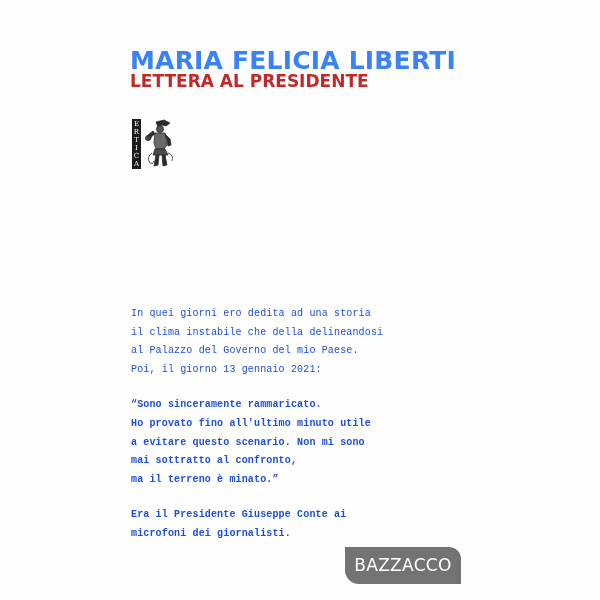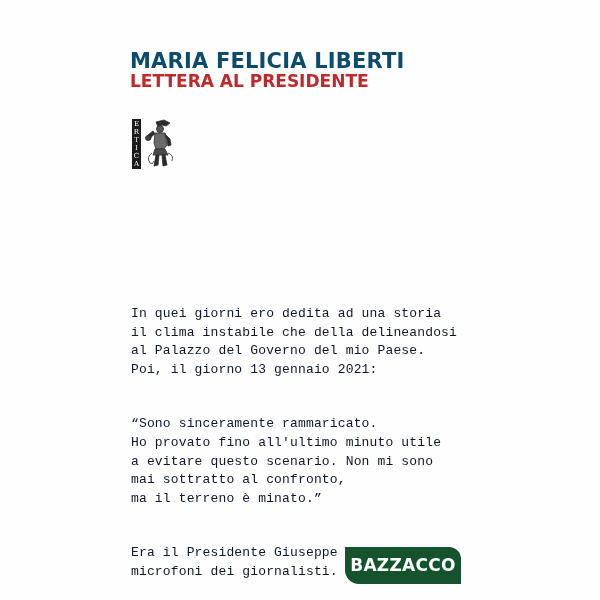--- a/index.html
+++ b/index.html
@@ -19,23 +19,23 @@
       left: 0; top: 0;
       width: 600px; height: 600px;
       background: #fefefe;
     }
     .author {
       position: absolute;
       left: 130px;
       top: 50px;
       font-family: "DejaVu Sans", sans-serif;
       font-weight: bold;
-      font-size: 21px;
+      font-size: 25px;
       line-height: 22px;
-      color: #0c4a6e;
+      color: #3b82f6;
       letter-spacing: 0.2px;
       margin: 0;
       white-space: nowrap;
     }
     .title {
       position: absolute;
       left: 130px;
       top: 72px;
       font-family: "DejaVu Sans", sans-serif;
       font-weight: bold;
@@ -74,40 +74,40 @@
       position: absolute;
       left: 12px; top: 0;
       width: 32px; height: 50px;
     }
     .text-block {
       position: absolute;
       left: 131px;
       top: 305px;
       width: 360px;
       font-family: "Liberation Mono", monospace;
-      font-size: 13px;
+      font-size: 10px;
       line-height: 18.6px;
-      color: #0f172a;
+      color: #1d4ed8;
       letter-spacing: 0.15px;
     }
     .para { margin: 0; white-space: pre; }
-    .para + .para { margin-top: 36px; }
+    .para + .para { margin-top: 17px; font-weight: bold; }
     .badge {
       position: absolute;
       left: 345px;
       top: 547px;
       width: 116px;
       height: 37px;
-      background: #14532d;
+      background: #737373;
       border-radius: 12px 12px 12px 14px;
       border-top-left-radius: 0;
       border-bottom-right-radius: 0;
       color: #ffffff;
       font-family: "DejaVu Sans", sans-serif;
-      font-weight: bold;
+      font-weight: normal;
       font-size: 17px;
       line-height: 37px;
       text-align: center;
       letter-spacing: 0.3px;
       box-shadow: 0 0 0 0 transparent;
     }
   </style>
 </head>
 <body>
 

